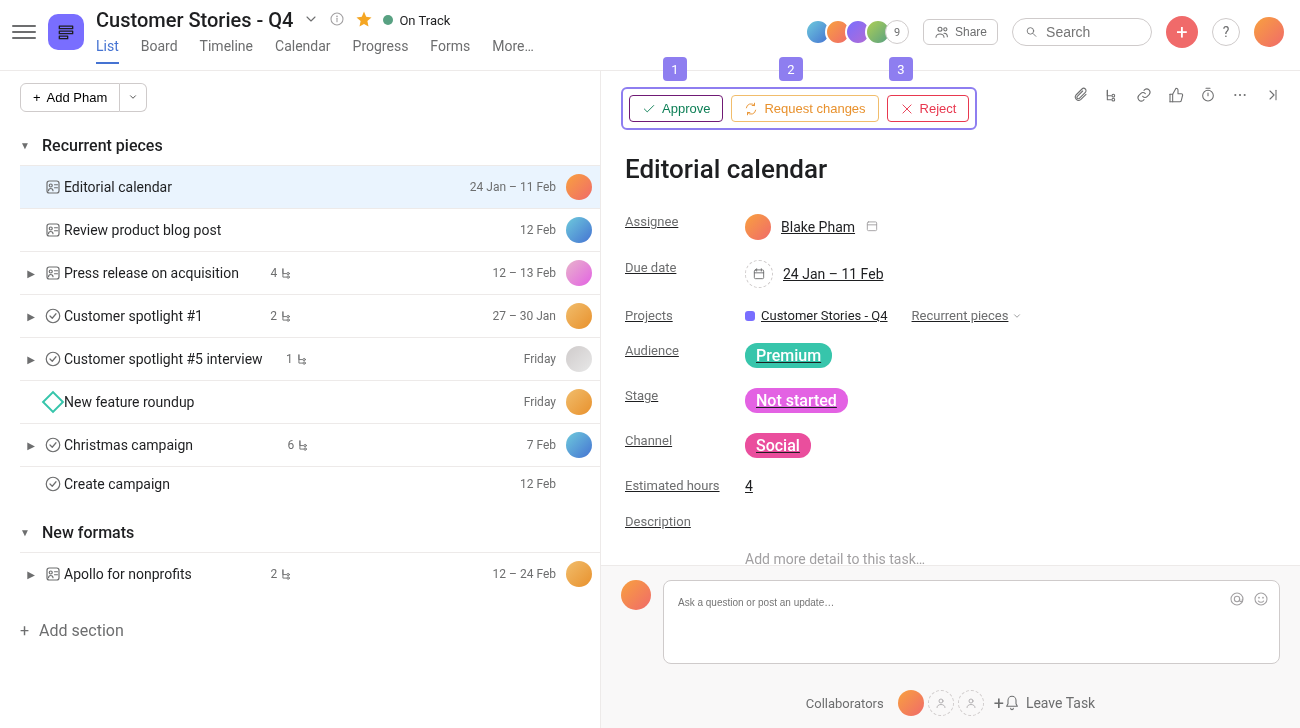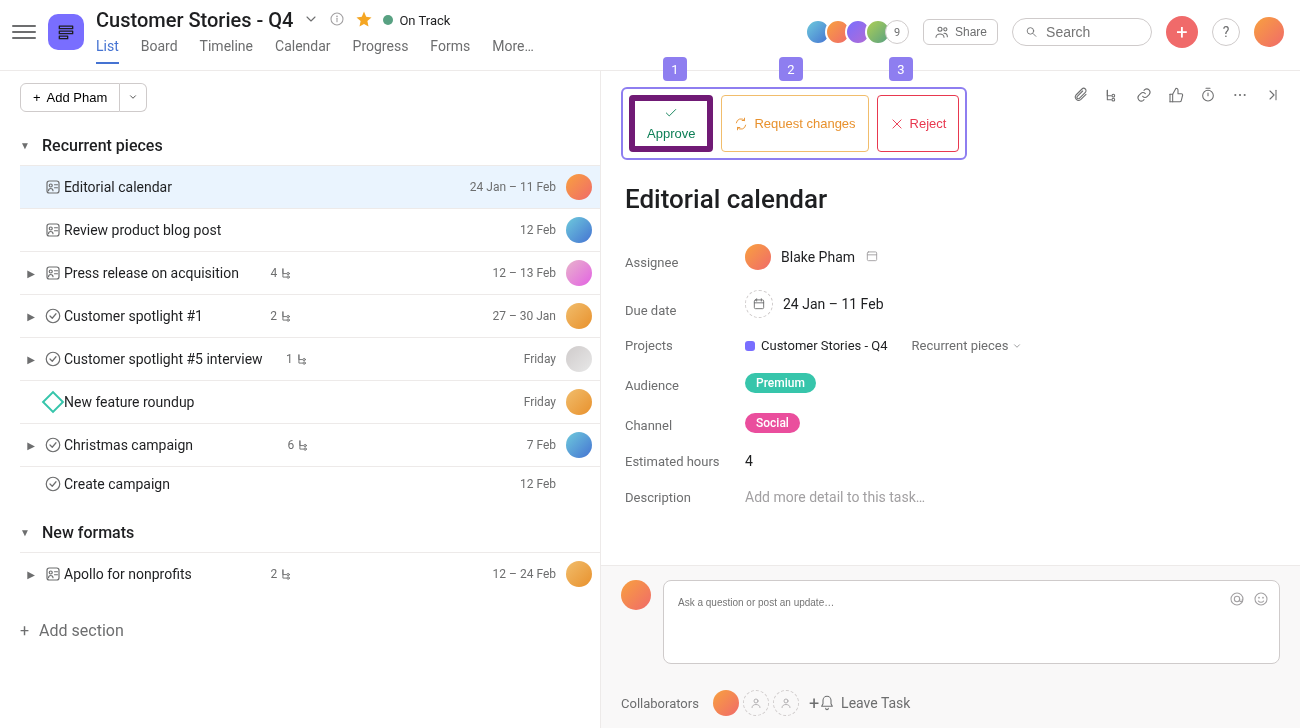--- a/index.html
+++ b/index.html
@@ -64,55 +64,55 @@
 .task-avatar { width: 26px; height: 26px; border-radius: 50%; background: #ccc; flex-shrink: 0; }
 
 .add-section { display: flex; align-items: center; gap: 10px; padding: 14px 0; color: #6d6e6f; font-size: 16px; cursor: pointer; }
 .section-gap { height: 12px; }
 
 
 .detail-header { display: flex; align-items: flex-start; justify-content: space-between; padding: 16px 20px 8px 20px; }
 .approval-group { display: flex; gap: 8px; position: relative; }
 .approval-wrap { border: 2px solid #8e7ef0; border-radius: 6px; padding: 6px; display: flex; gap: 8px; }
 .approval-btn { border-radius: 4px; padding: 5px 12px; font-size: 13px; cursor: pointer; display: flex; align-items: center; gap: 6px; background: #fff; }
-.approve { border: 6px solid #701a75; color: #0d7f56; flex-direction: column; }
+.approve { border: 1px solid #701a75; color: #0d7f56; }
 .reqchg { border: 1px solid #f1bd6c; color: #e8912d; }
 .reject { border: 1px solid #e8384f; color: #e8384f; }
 
 .num-badge { position: absolute; top: -30px; width: 24px; height: 24px; border-radius: 4px; background: #8e7ef0; color: #fff; display: flex; align-items: center; justify-content: center; font-size: 13px; }
 .nb1 { left: 42px; }
 .nb2 { left: 158px; }
 .nb3 { left: 268px; }
 
 .detail-icons { display: flex; align-items: center; gap: 16px; color: #6d6e6f; }
 .detail-icons > * { cursor: pointer; }
 
 .detail-body { padding: 8px 24px 0 24px; overflow-y: auto; flex: 1; }
 .detail-title { font-size: 26px; font-weight: 500; margin: 8px 0 20px; }
-.field-row { display: flex; align-items: flex-end; padding: 10px 0; font-size: 14px; }
+.field-row { display: flex; align-items: flex-start; padding: 10px 0; font-size: 14px; text-decoration: underline; }
 .field-label { width: 120px; color: #6d6e6f; font-size: 13px; }
 .field-value { display: flex; align-items: center; gap: 10px; color: #1e1f21; }
 .date-icon { width: 28px; height: 28px; border: 1px dashed #cfcbcb; border-radius: 50%; display: flex; align-items: center; justify-content: center; color: #6d6e6f; }
-.chip { border-radius: 12px; padding: 3px 11px; font-size: 12px; color: #fff; font-weight: 500; }
+.chip { border-radius: 12px; padding: 3px 11px; font-size: 16px; color: #fff; font-weight: 500; }
 .chip-teal { background: #37c5ab; }
 .chip-pink { background: #e362e3; }
 .chip-magenta { background: #ea4e9d; }
 .chip-orange { background: #fd9a00; }
 .project-chip { display: flex; align-items: center; gap: 6px; font-size: 13px; }
 .proj-color { width: 10px; height: 10px; border-radius: 3px; background: #796eff; }
 .section-sel { color: #6d6e6f; font-size: 13px; margin-left: 14px; display: flex; align-items: center; gap: 4px; cursor: pointer; }
-.desc-placeholder { color: #a2a0a2; }
+.desc-placeholder { color: #a2a0a2; margin-top: 37px; }
 
 .comment-box-wrap { background: #f9f8f8; padding: 14px 20px; border-top: 1px solid #edeae9; }
 .comment-row { display: flex; gap: 12px; align-items: flex-start; }
 .comment-box { flex: 1; background: #fff; border: 1px solid #cfcbcb; border-radius: 8px; padding: 12px 14px; min-height: 84px; position: relative; }
 .comment-box input { border: none; outline: none; width: 90%; font-size: 10px; }
 .comment-actions { position: absolute; right: 10px; top: 10px; display: flex; gap: 8px; color: #a2a0a2; }
 
-.collab-row { display: flex; align-items: center; justify-content: flex-start; padding: 12px 20px; background: #f9f8f8; }
+.collab-row { display: flex; align-items: center; justify-content: center; padding: 12px 20px; background: #f9f8f8; }
 .collab-left { display: flex; align-items: center; gap: 14px; font-size: 13px; color: #6d6e6f; }
 .collab-avatars { display: flex; gap: 4px; align-items: center; }
 .collab-add-avatar { width: 26px; height: 26px; border-radius: 50%; border: 1px dashed #cfcbcb; display: flex; align-items: center; justify-content: center; color: #a2a0a2; }
 .leave-task { display: flex; align-items: center; gap: 6px; color: #6d6e6f; font-size: 14px; cursor: pointer; }
 
 .icon-svg { width: 16px; height: 16px; }
 
 
 .av-1 { background: linear-gradient(135deg,#6ecadc,#4573d2); }
 .av-2 { background: linear-gradient(135deg,#f8a13f,#f06a6a); }
@@ -508,20 +508,26 @@
         </div>
       </div>
 
       <div class="field-row">
         <div class="field-label">Audience</div>
         <div class="field-value">
             <span class="chip chip-teal">Premium</span>
           </div>
       </div>
 
+      <div class="field-row">
+        <div class="field-label">Stage</div>
+        <div class="field-value">
+            <span class="chip chip-pink">Not started</span>
+          </div>
+      </div>
 
       <div class="field-row">
         <div class="field-label">Channel</div>
         <div class="field-value">
             <span class="chip chip-magenta">Social</span>
           </div>
       </div>
 
       <div class="field-row">
         <div class="field-label">Estimated hours</div>

